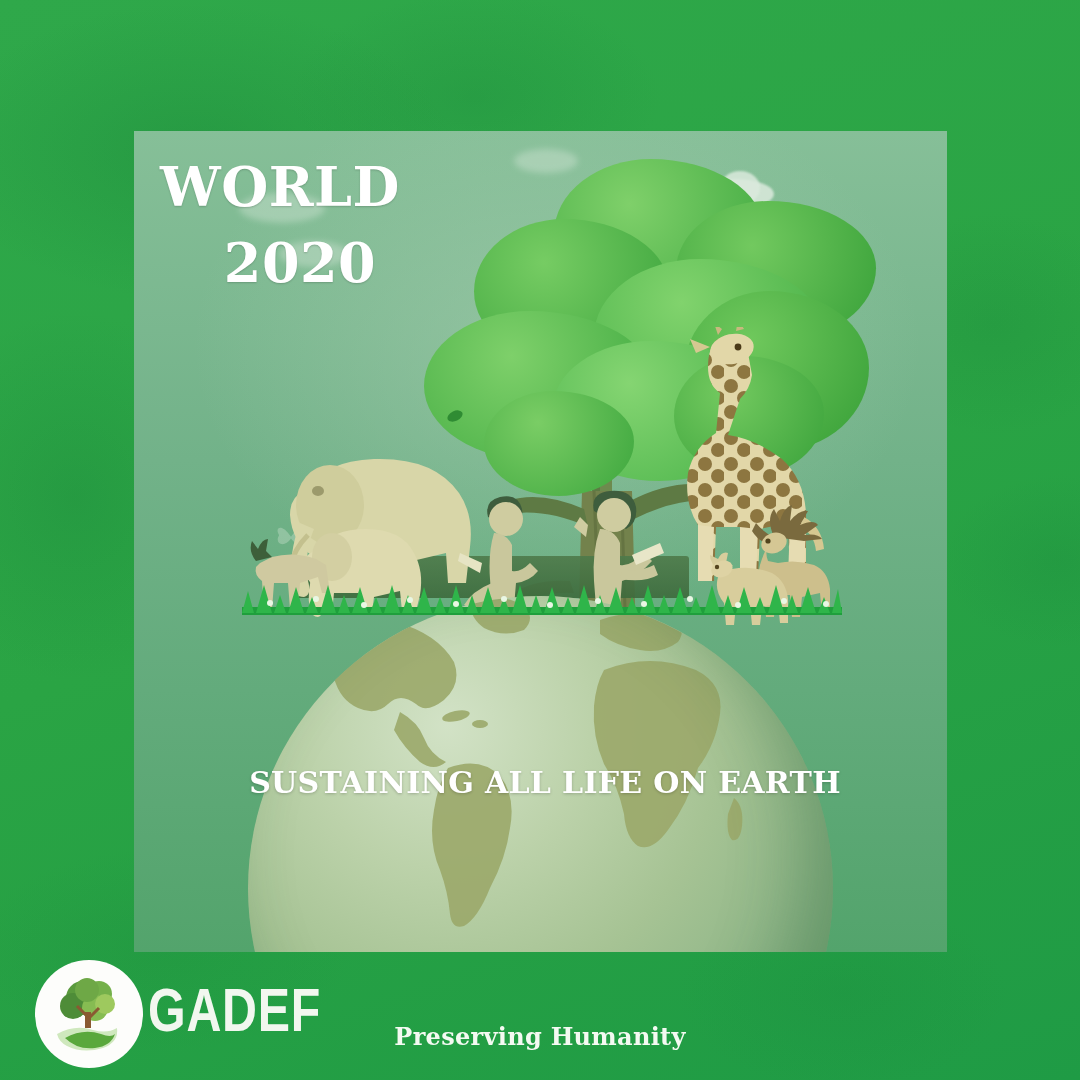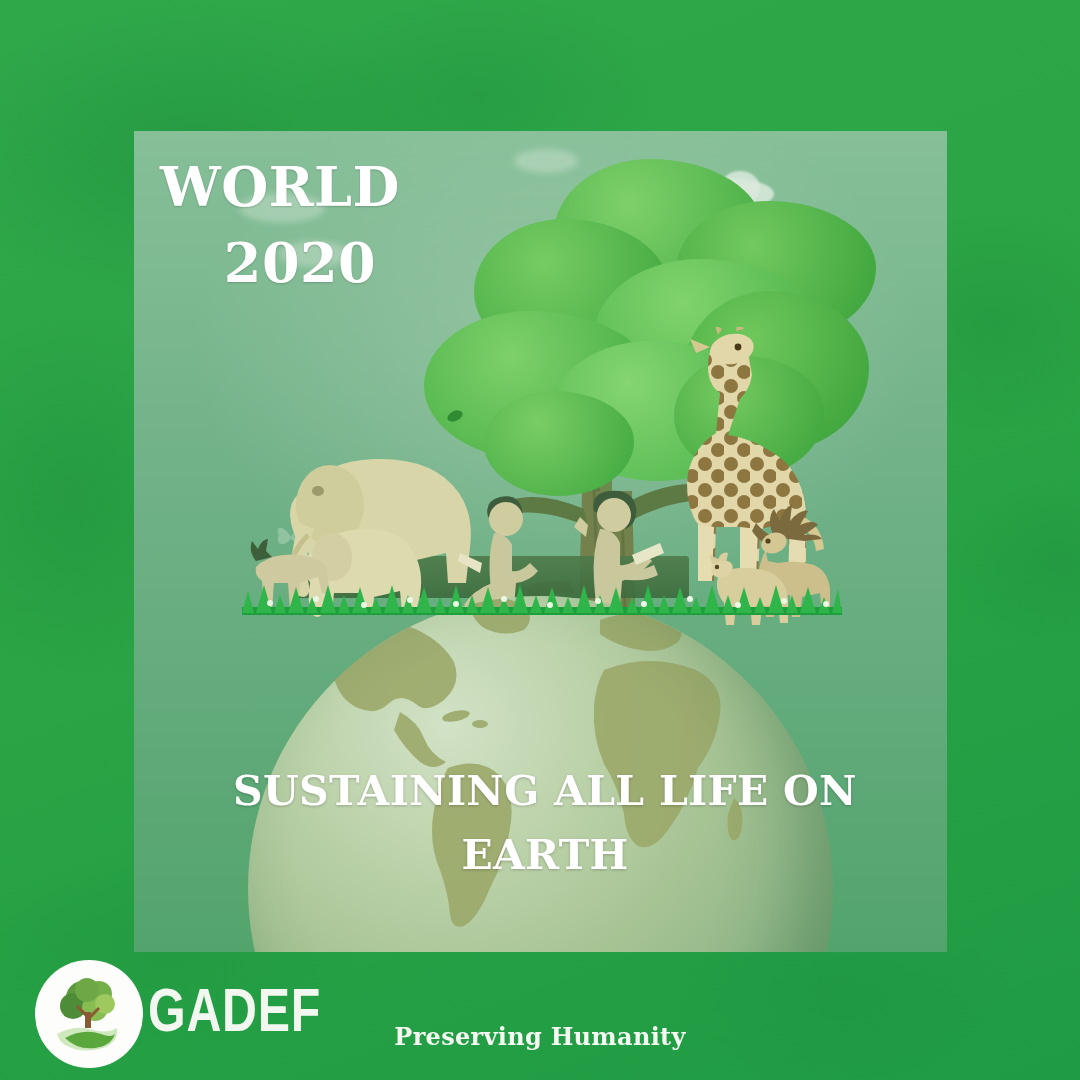--- a/index.html
+++ b/index.html
@@ -88,21 +88,21 @@
   }
   .title .l1{display:block;}
   .title .l2{display:block;}
   .title .l3{display:block;padding-left:40px;}
 
   .subtitle{
     position:absolute;left:150px;top:760px;width:790px;
     color:#ffffff;
     font-family:"DejaVu Serif", serif;
     font-weight:700;
-    font-size:41px;
+    font-size:30px;
     line-height:1.55;
     letter-spacing:.3px;
     text-align:center;
     text-shadow:0 1px 3px rgba(0,0,0,.22);
     z-index:40;
   }
 
   
   .footer{position:absolute;left:0;top:952px;width:1056px;height:128px;border-radius:12px;}
   .logo-mark{

